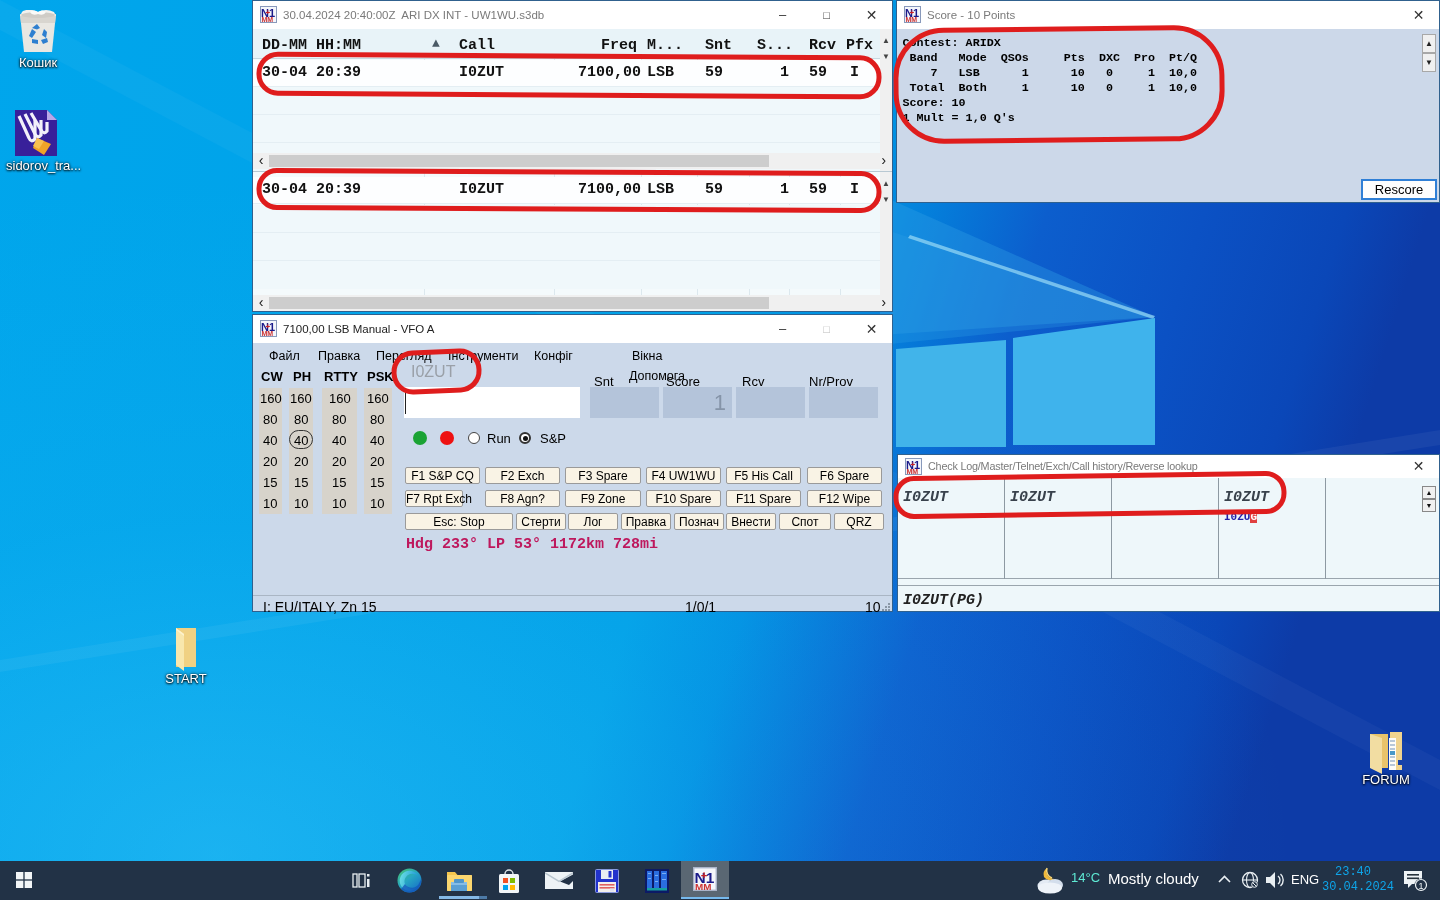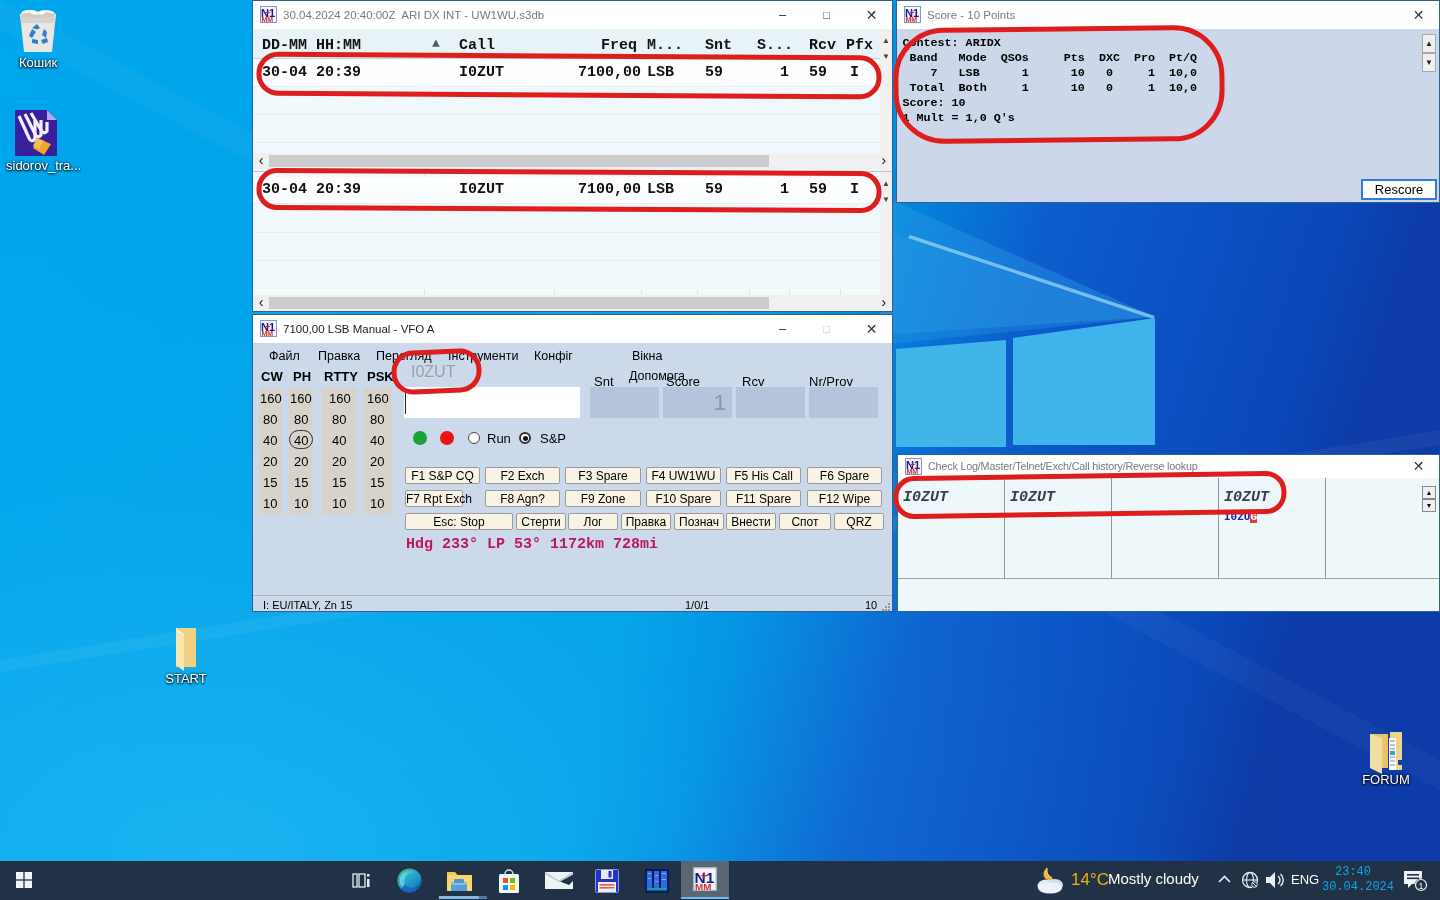--- a/index.html
+++ b/index.html
@@ -334,21 +334,21 @@
   <div class="fbtn" style="left:263px;top:198px;width:50px;">Стерти</div>
   <div class="fbtn" style="left:315px;top:198px;width:50px;">Лог</div>
   <div class="fbtn" style="left:368px;top:198px;width:50px;">Правка</div>
   <div class="fbtn" style="left:421px;top:198px;width:50px;">Познач</div>
   <div class="fbtn" style="left:473px;top:198px;width:50px;">Внести</div>
   <div class="fbtn" style="left:526px;top:198px;width:52px;">Спот</div>
   <div class="fbtn" style="left:581px;top:198px;width:50px;">QRZ</div>
 
   <div class="abs mono" style="left:153px;top:221px;font-size:15px;color:#be185d;">Hdg 233° LP 53° 1172km 728mi</div>
 
-  <div class="abs" style="left:0;top:280px;width:639px;height:17px;border-top:1px solid #aab6c4;font-size:11px;color:#000;">
+  <div class="abs" style="left:0;top:280px;width:639px;height:17px;border-top:1px solid #aab6c4;font-size:14px;color:#000;">
     <span class="abs" style="left:10px;top:3px;">I: EU/ITALY, Zn 15</span>
     <span class="abs" style="left:432px;top:3px;">1/0/1</span>
     <span class="abs" style="left:612px;top:3px;">10</span>
     <svg class="abs" style="left:629px;top:7px;" width="9" height="9">
         <g fill="#8a97a5">
           <rect x="6" y="0" width="2" height="2"></rect>
           <rect x="3" y="3" width="2" height="2"></rect>
           <rect x="6" y="3" width="2" height="2"></rect>
           <rect x="0" y="6" width="2" height="2"></rect>
           <rect x="3" y="6" width="2" height="2"></rect>
@@ -378,20 +378,23 @@
     <div class="abs" style="left:427px;top:0;width:1px;height:101px;background:#8d99a2;"></div>
     <div class="mono abs" style="left:5px;top:11px;font-size:15px;font-weight:bold;font-style:italic;color:#39424c;">I0ZUT</div>
     <div class="mono abs" style="left:112px;top:11px;font-size:15px;font-weight:bold;font-style:italic;color:#39424c;">I0ZUT</div>
     <div class="mono abs" style="left:326px;top:11px;font-size:15px;font-weight:bold;font-style:italic;color:#39424c;">I0ZUT</div>
     <div class="mono abs" style="left:326px;top:33px;font-size:11px;font-weight:bold;color:#2222aa;">I0ZU<span style="background:#e04040;color:#fff;">G</span></div>
 
     <div class="abs" style="right:3px;top:8px;width:14px;height:13px;background:#f0f0f0;border:1px solid #888;color:#111;font-size:7px;text-align:center;line-height:12px;">▲</div>
     <div class="abs" style="right:3px;top:21px;width:14px;height:13px;background:#f0f0f0;border:1px solid #888;color:#111;font-size:7px;text-align:center;line-height:12px;">▼</div>
   </div>
 
+  <div class="abs" style="left:0;top:130px;width:541px;height:26px;border-top:1px solid #9aa5ad;background:#eef7fa;">
+    <div class="mono" style="position:absolute;left:5px;top:6px;font-size:15px;font-weight:bold;font-style:italic;color:#222;">I0ZUT(PG)</div>
+  </div>
 </div>
 
 <div class="abs" id="taskbar" style="left:0;top:861px;width:1440px;height:39px;background:#223246;">
 
   <svg class="abs" style="left:16px;top:11px;" width="16" height="16" viewBox="0 0 17 17">
       <rect x="0" y="0" width="7.8" height="7.8" fill="#f2f5f7"></rect>
       <rect x="9.2" y="0" width="7.8" height="7.8" fill="#f2f5f7"></rect>
       <rect x="0" y="9.2" width="7.8" height="7.8" fill="#f2f5f7"></rect>
       <rect x="9.2" y="9.2" width="7.8" height="7.8" fill="#f2f5f7"></rect>
     </svg>
@@ -480,21 +483,21 @@
       </svg>
   </div>
 
   <svg class="abs" style="left:1036px;top:6px;" width="30" height="27" viewBox="0 0 30 27">
     <path d="M11 1 a8 8 0 0 0 8 11 a8 8 0 0 1 -11 -2 a8 8 0 0 1 3 -9" fill="#f0b93c"></path>
     <path d="M11 1 a8 8 0 0 0 5 10" fill="none" stroke="#f8d677" stroke-width="1.5"></path>
     <ellipse cx="10" cy="19" rx="8.5" ry="6.5" fill="#e4ebf4"></ellipse>
     <ellipse cx="19" cy="18" rx="8" ry="6" fill="#d3deec"></ellipse>
     <ellipse cx="14" cy="21" rx="12" ry="5.5" fill="#eef3f9"></ellipse>
   </svg>
-  <span class="abs" style="left:1071px;top:9px;font-size:17px;color:#eab308;">14°C</span>
+  <span class="abs" style="left:1071px;top:9px;font-size:13px;color:#5eead4;">14°C</span>
   <span class="abs" style="left:1108px;top:9px;font-size:15px;color:#fff;">Mostly cloudy</span>
 
   <svg class="abs" style="left:1218px;top:14px;" width="13" height="9" viewBox="0 0 13 9">
       <path d="M1 7 L6.5 1.5 L12 7" fill="none" stroke="#e8eef2" stroke-width="1.6"></path>
     </svg>
 
   <svg class="abs" style="left:1241px;top:10px;" width="18" height="18" viewBox="0 0 18 18">
     <circle cx="9" cy="9" r="7.5" fill="none" stroke="#e8eef2" stroke-width="1.3"></circle>
     <ellipse cx="9" cy="9" rx="3.5" ry="7.5" fill="none" stroke="#e8eef2" stroke-width="1.1"></ellipse>
     <line x1="1.5" y1="9" x2="16.5" y2="9" stroke="#e8eef2" stroke-width="1.1"></line>

